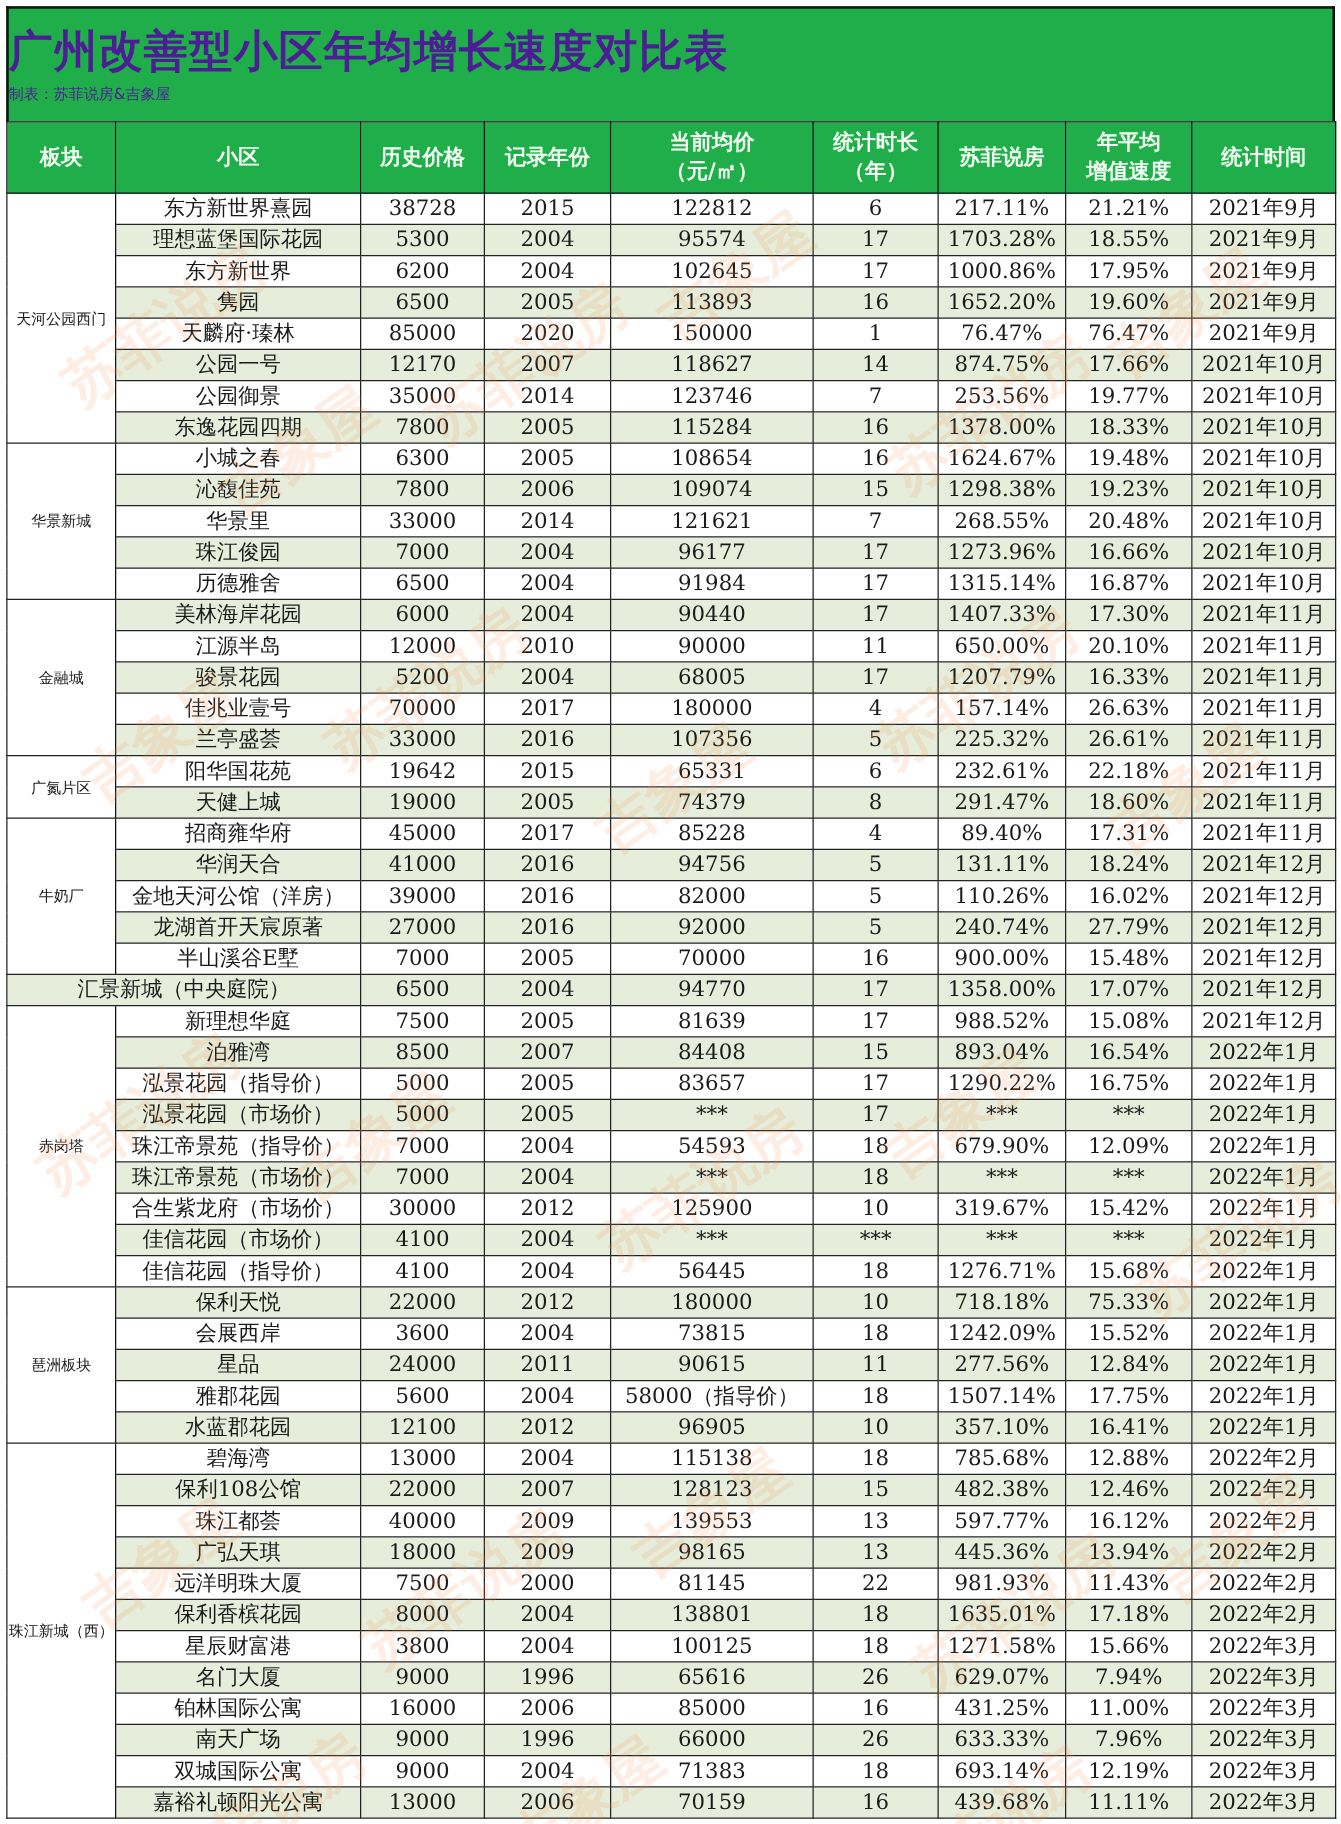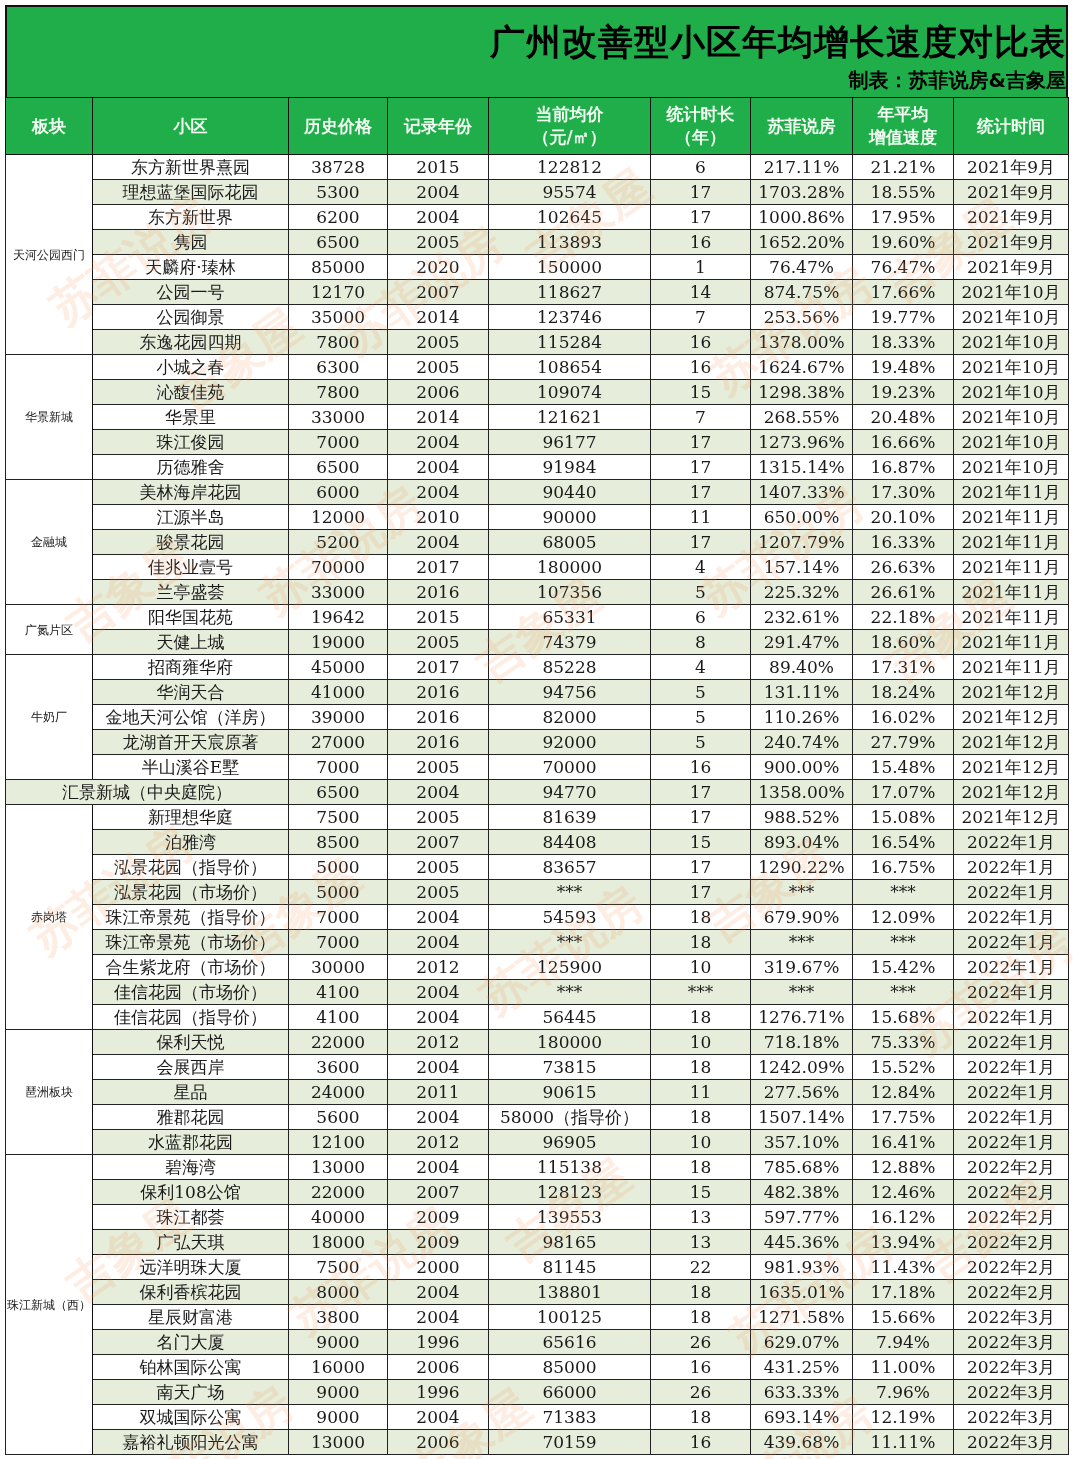--- a/index.html
+++ b/index.html
@@ -1,23 +1,23 @@
 <!DOCTYPE html>
 <html><head>
 <meta charset="utf-8">
 <style>
   html, body { margin:0; padding:0; background:#ffffff; }
   body { width:1073px; height:1459px; position:relative; overflow:hidden;
          font-family: "DejaVu Serif", "Liberation Serif", serif; color:#1a1a1a; }
   .sheet { position:absolute; left:5px; top:5px; width:1063px; }
   .title-box { height:92px; background:#1fae4a; border:2px solid #111; border-bottom:none;
-               box-sizing:border-box; text-align:right; color:#000000; }
+               box-sizing:border-box; text-align:left; color:#4c1d95; }
   .title { font-family:"DejaVu Sans", "Liberation Sans", sans-serif; font-size:35px; font-weight:bold;
            padding-top:14px; letter-spacing:1px; line-height:42px; }
-  .subtitle { font-family:"DejaVu Sans", "Liberation Sans", sans-serif; font-size:20px; margin-top:4px;font-weight:bold; }
+  .subtitle { font-family:"DejaVu Sans", "Liberation Sans", sans-serif; font-size:12px; margin-top:4px; }
   table { border-collapse:collapse; table-layout:fixed; width:1063px; }
   th { background:#1fae4a; color:#f2fff2; font-family:"DejaVu Sans", "Liberation Sans", sans-serif;
        font-weight:bold; font-size:17px; height:56px; border:1.5px solid #111; padding:0; line-height:23px; }
   td { height:24px; border:1px solid #222; padding:0; text-align:center; font-size:17px;
        line-height:24px; white-space:nowrap; overflow:hidden; }
   td.block { background:#ffffff; font-size:12px; line-height:24px; white-space:normal; border-right:1.5px solid #111; }
   tr.alt td:not(.block) { background:#e6eedb; }
   .wm { position:absolute; font-family:"DejaVu Sans", sans-serif; font-weight:bold; font-size:46px;
         color:rgba(240,140,80,0.16); transform:rotate(-35deg); pointer-events:none; white-space:nowrap; }
 </style>

